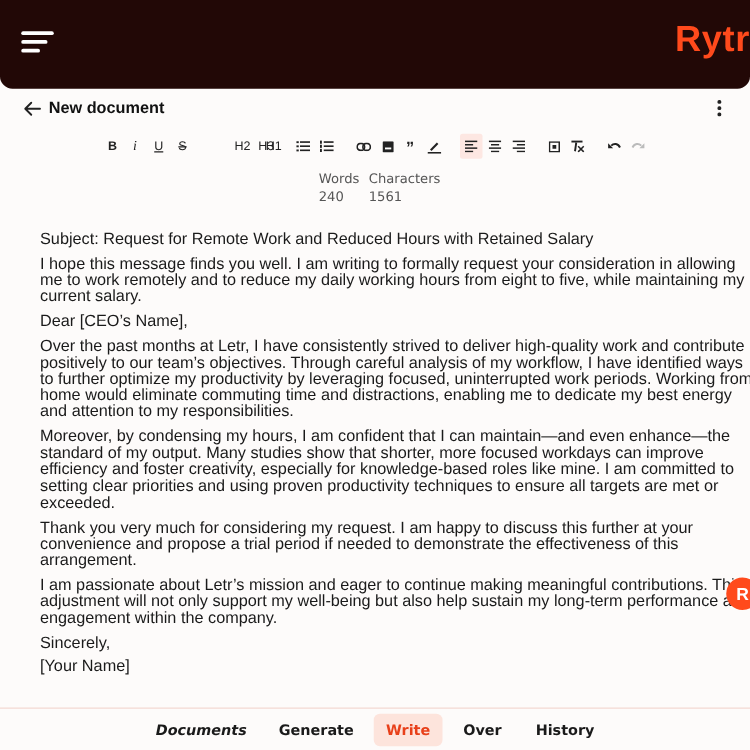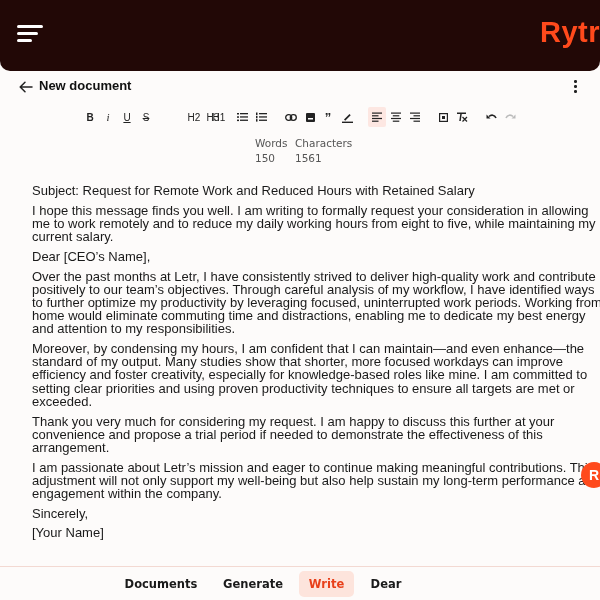--- a/index.html
+++ b/index.html
@@ -216,21 +216,21 @@
     <svg width="11" height="8" viewBox="0 0 11 8">
       <path d="M8 3.5C6 1.5 2.5 1.5 1 5" stroke="#bbb" stroke-width="1.6" fill="none"></path>
       <path d="M10.5 1.5V5.5H6.5z" fill="#bbb"></path>
     </svg>
   </div>
 </div>
 
 <div class="stats">
   <div class="col" style="left:0;">
     <span class="lbl">Words</span>
-    <span class="val">150</span>
+    <span class="val">240</span>
   </div>
   <div class="col" style="left:40px;">
     <span class="lbl">Characters</span>
     <span class="val">1561</span>
   </div>
 </div>
 
 <div class="editor">
   <p>Subject: Request for Remote Work and Reduced Hours with Retained Salary</p>
   <p>I hope this message finds you well. I am writing to formally request your consideration in allowing me to work remotely and to reduce my daily working hours from eight to five, while maintaining my current salary.</p>
@@ -241,17 +241,18 @@
   <p>I am passionate about Letr’s mission and eager to continue making meaningful contributions. This adjustment will not only support my well-being but also help sustain my long-term performance and engagement within the company.</p>
   <p>Sincerely,</p>
   <p>[Your Name]</p>
 </div>
 
 <div class="fab">
   <span>R</span>
 </div>
 
 <div class="bottom-nav">
-  <div class="nav-item" style="left:120px;width:82px;">Documents</div>
+  <div class="nav-item" style="left:120px;width:82px;font-style:italic;">Documents</div>
   <div class="nav-item" style="left:216px;width:74px;text-align:right;">Generate</div>
   <div class="nav-item active" style="left:299px;width:55px;">Write</div>
-  <div class="nav-item" style="left:364px;width:44px;">Dear</div>
+  <div class="nav-item" style="left:364px;width:44px;">Over</div>
+  <div class="nav-item" style="left:422px;width:60px;">History</div>
 </div>
 
 </body></html>

